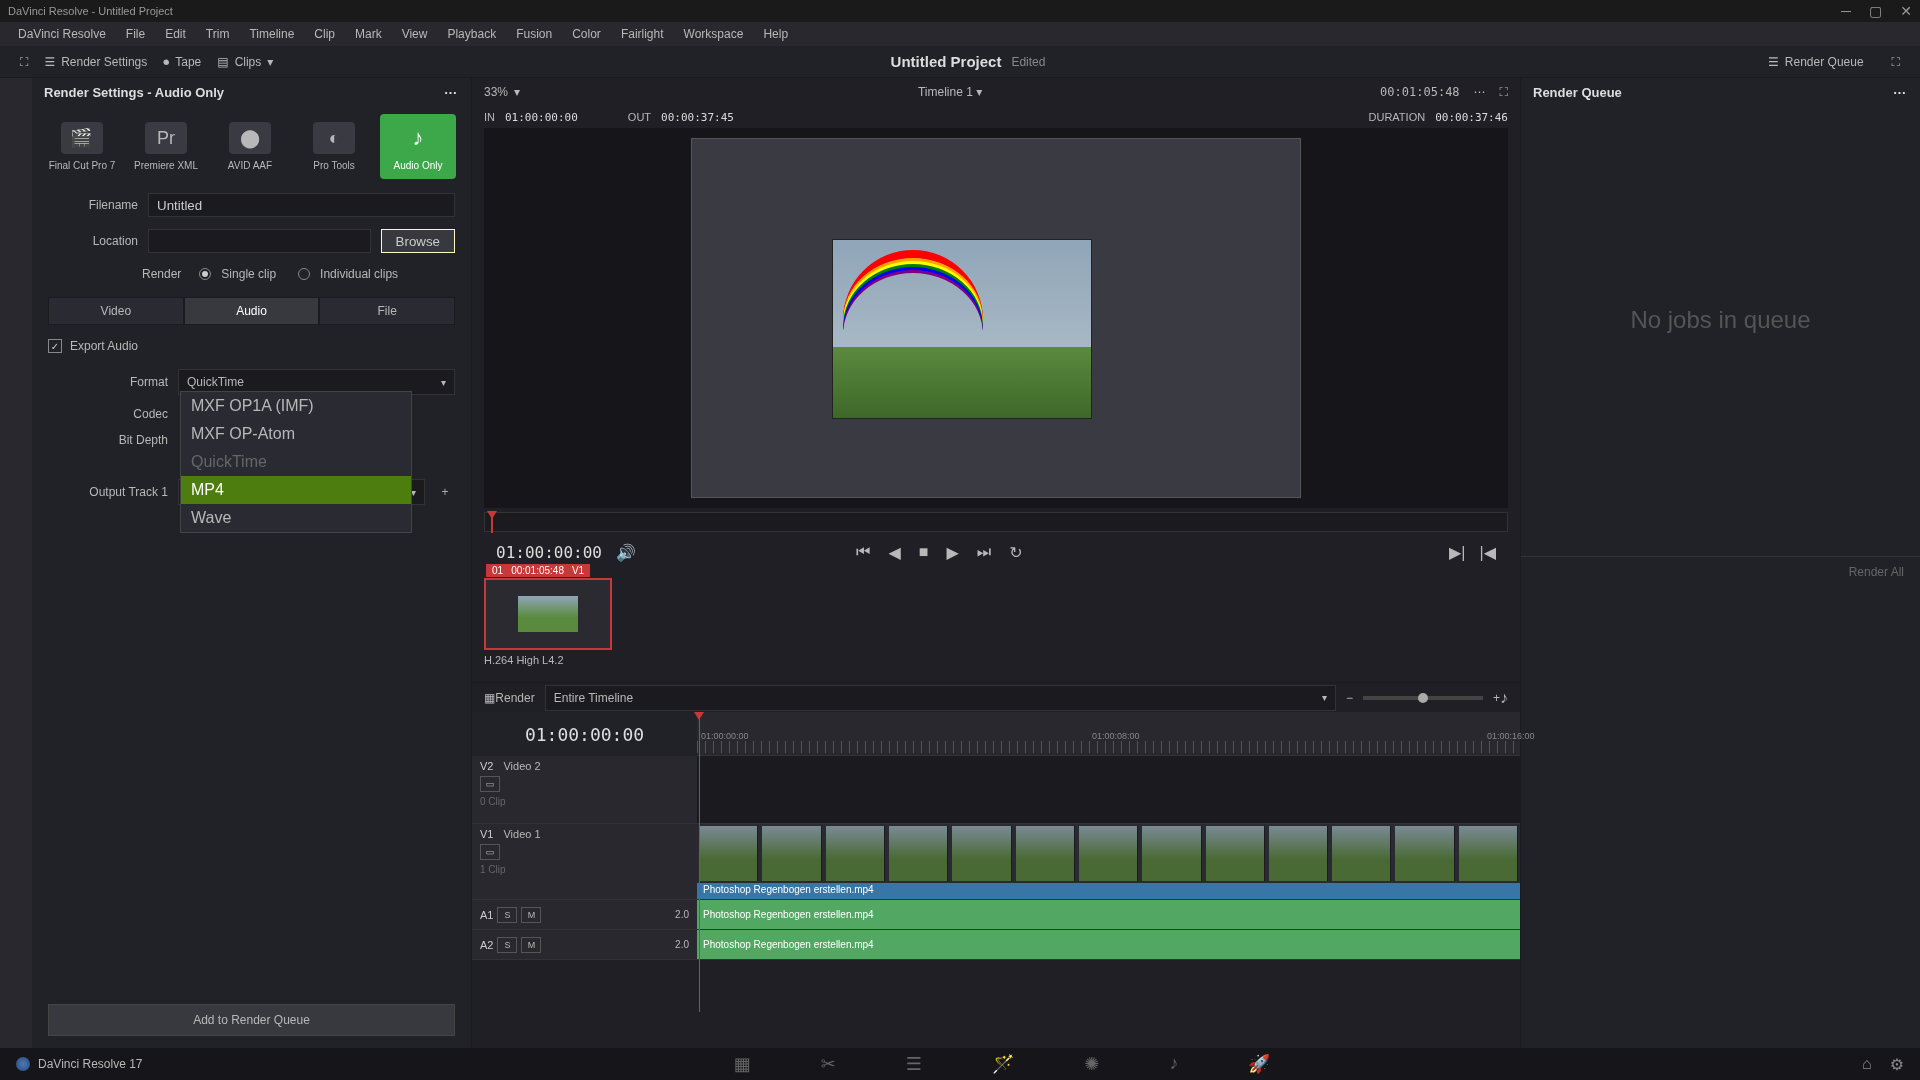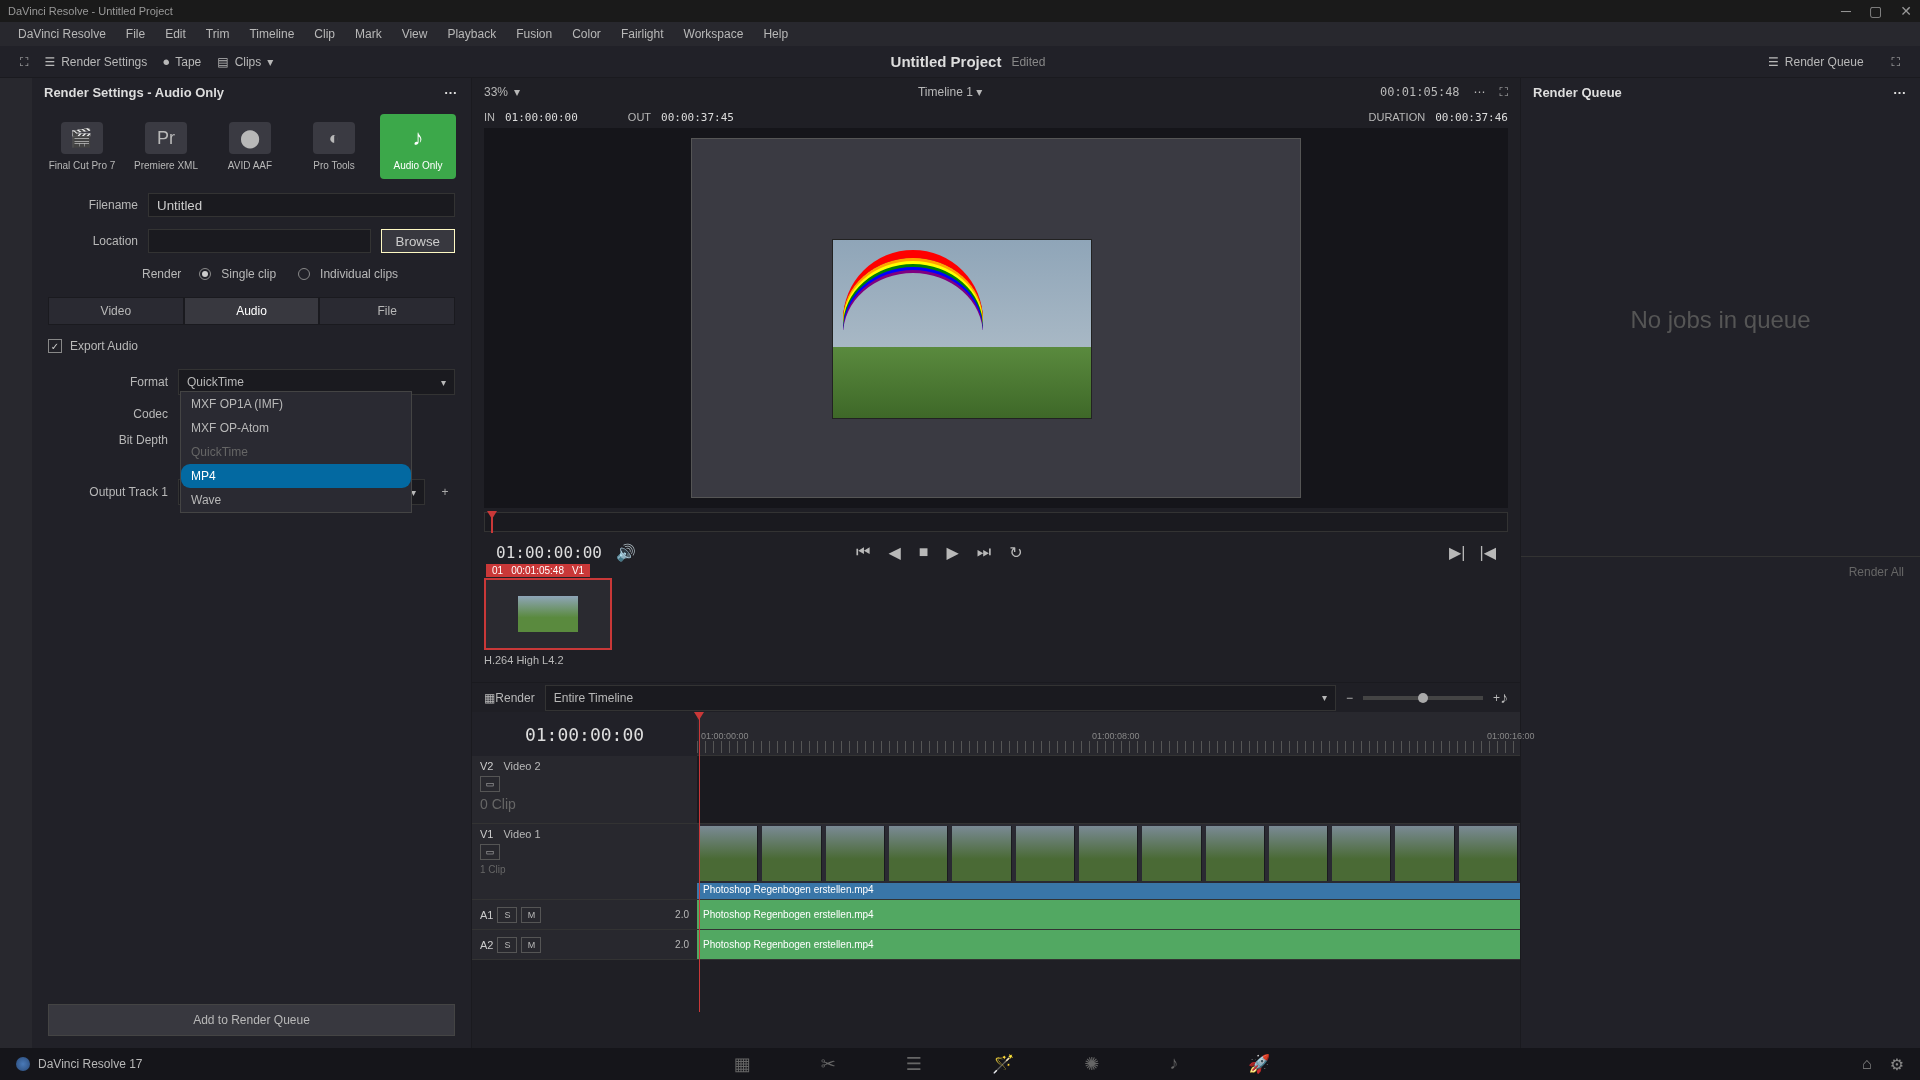--- a/index.html
+++ b/index.html
@@ -52,23 +52,23 @@
 .checkbox { width: 14px; height: 14px; border: 1px solid #888; display: inline-flex; align-items: center; justify-content: center; }
 .checkbox.checked::after { content:'✓'; font-size: 10px; color: #ccc; }
 
 .select-row { display: flex; align-items: center; padding: 6px 16px; gap: 10px; position: relative; }
 .select-label { width: 120px; text-align: right; }
 .select-box { flex: 1; background: #1a1a1f; border: 1px solid #333; padding: 4px 8px; height: 26px; display: flex; align-items: center; justify-content: space-between; cursor: pointer; }
 .select-box .chev { font-size: 10px; }
 
 
 .dropdown { position: absolute; left: 148px; top: 28px; width: 232px; background: #2a2a32; border: 1px solid #444; z-index: 100; }
-.dropdown .opt { padding: 5px 10px; cursor: pointer; font-size: 12px; }
+.dropdown .opt { padding: 5px 10px; cursor: pointer; font-size: 16px; }
 .dropdown .opt.disabled { color: #666; }
-.dropdown .opt.highlight { background: #0369a1; color: #fff; border-radius: 9px; }
+.dropdown .opt.highlight { background: #4d7c0f; color: #fff; }
 
 .add-queue { margin: auto 16px 12px; padding: 8px; background: #38383f; border: 1px solid #444; text-align: center; cursor: pointer; }
 
 .plus-btn { width: 20px; height: 20px; display: flex; align-items:center; justify-content:center; cursor:pointer; color:#aaa; }
 
 
 .center-panel { flex: 1; display: flex; flex-direction: column; background: #1f1f25; }
 .center-top { height: 28px; display: flex; align-items: center; padding: 0 12px; }
 .center-top .zoom { display: flex; align-items: center; gap: 6px; }
 .center-top .mid { flex: 1; text-align: center; }
@@ -398,21 +398,21 @@
 
     <div class="track" style="height:68px">
       <div class="track-head">
         <div class="row1">
           <span class="track-id">V2</span>
           <span class="track-name">Video 2</span>
         </div>
         <div class="row2">
           <span class="small-toggle">▭</span>
         </div>
-        <span style="font-size:14px;color:#666">0 Clip</span>
+        <span style="font-size:10px;color:#666">0 Clip</span>
       </div>
       <div class="track-body"></div>
     </div>
 
     <div class="track" style="height:76px">
       <div class="track-head">
         <div class="row1">
           <span class="track-id">V1</span>
           <span class="track-name">Video 1</span>
         </div>

